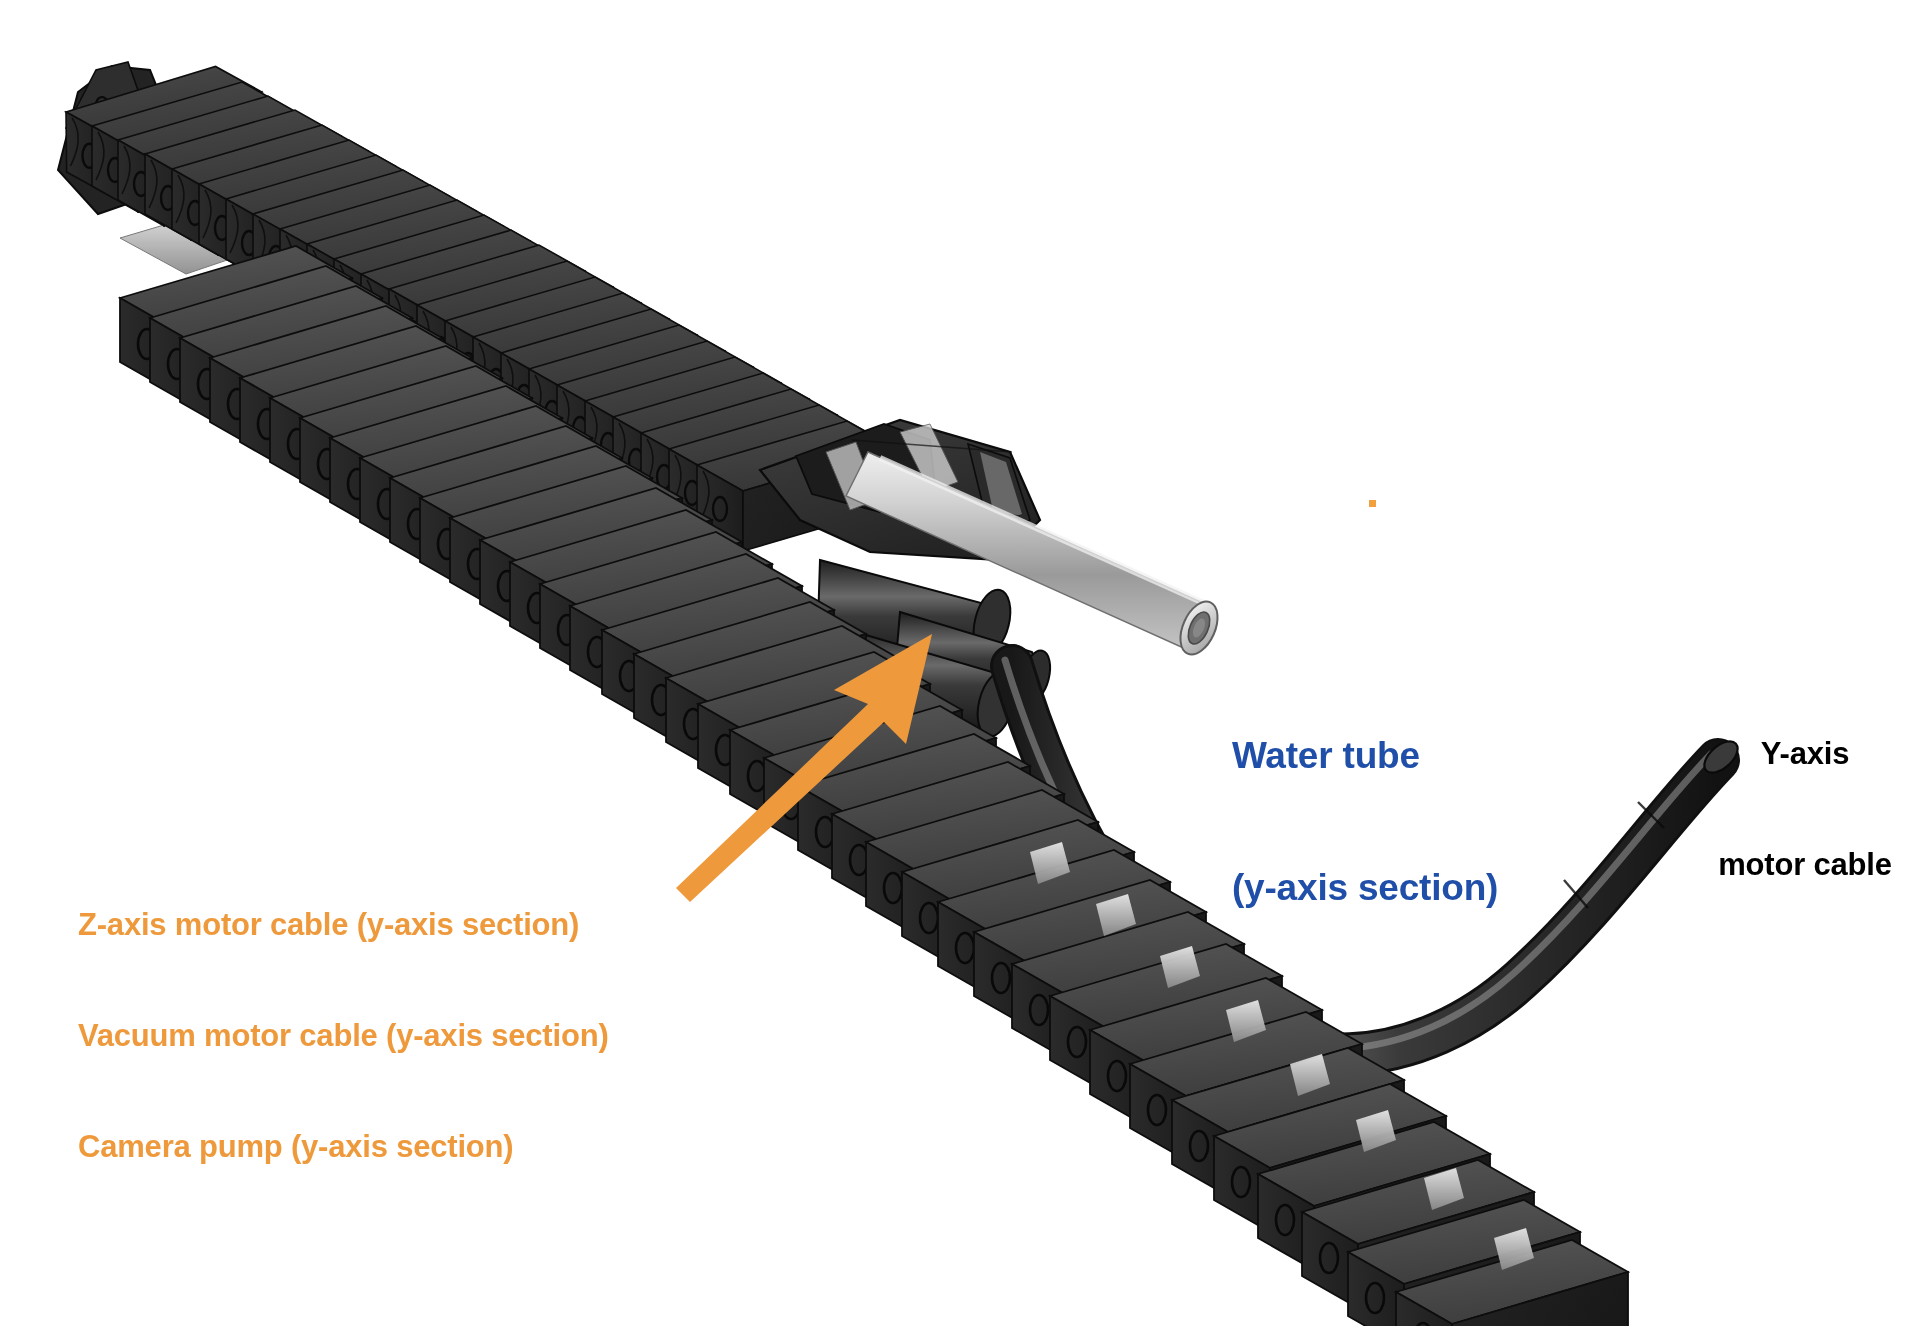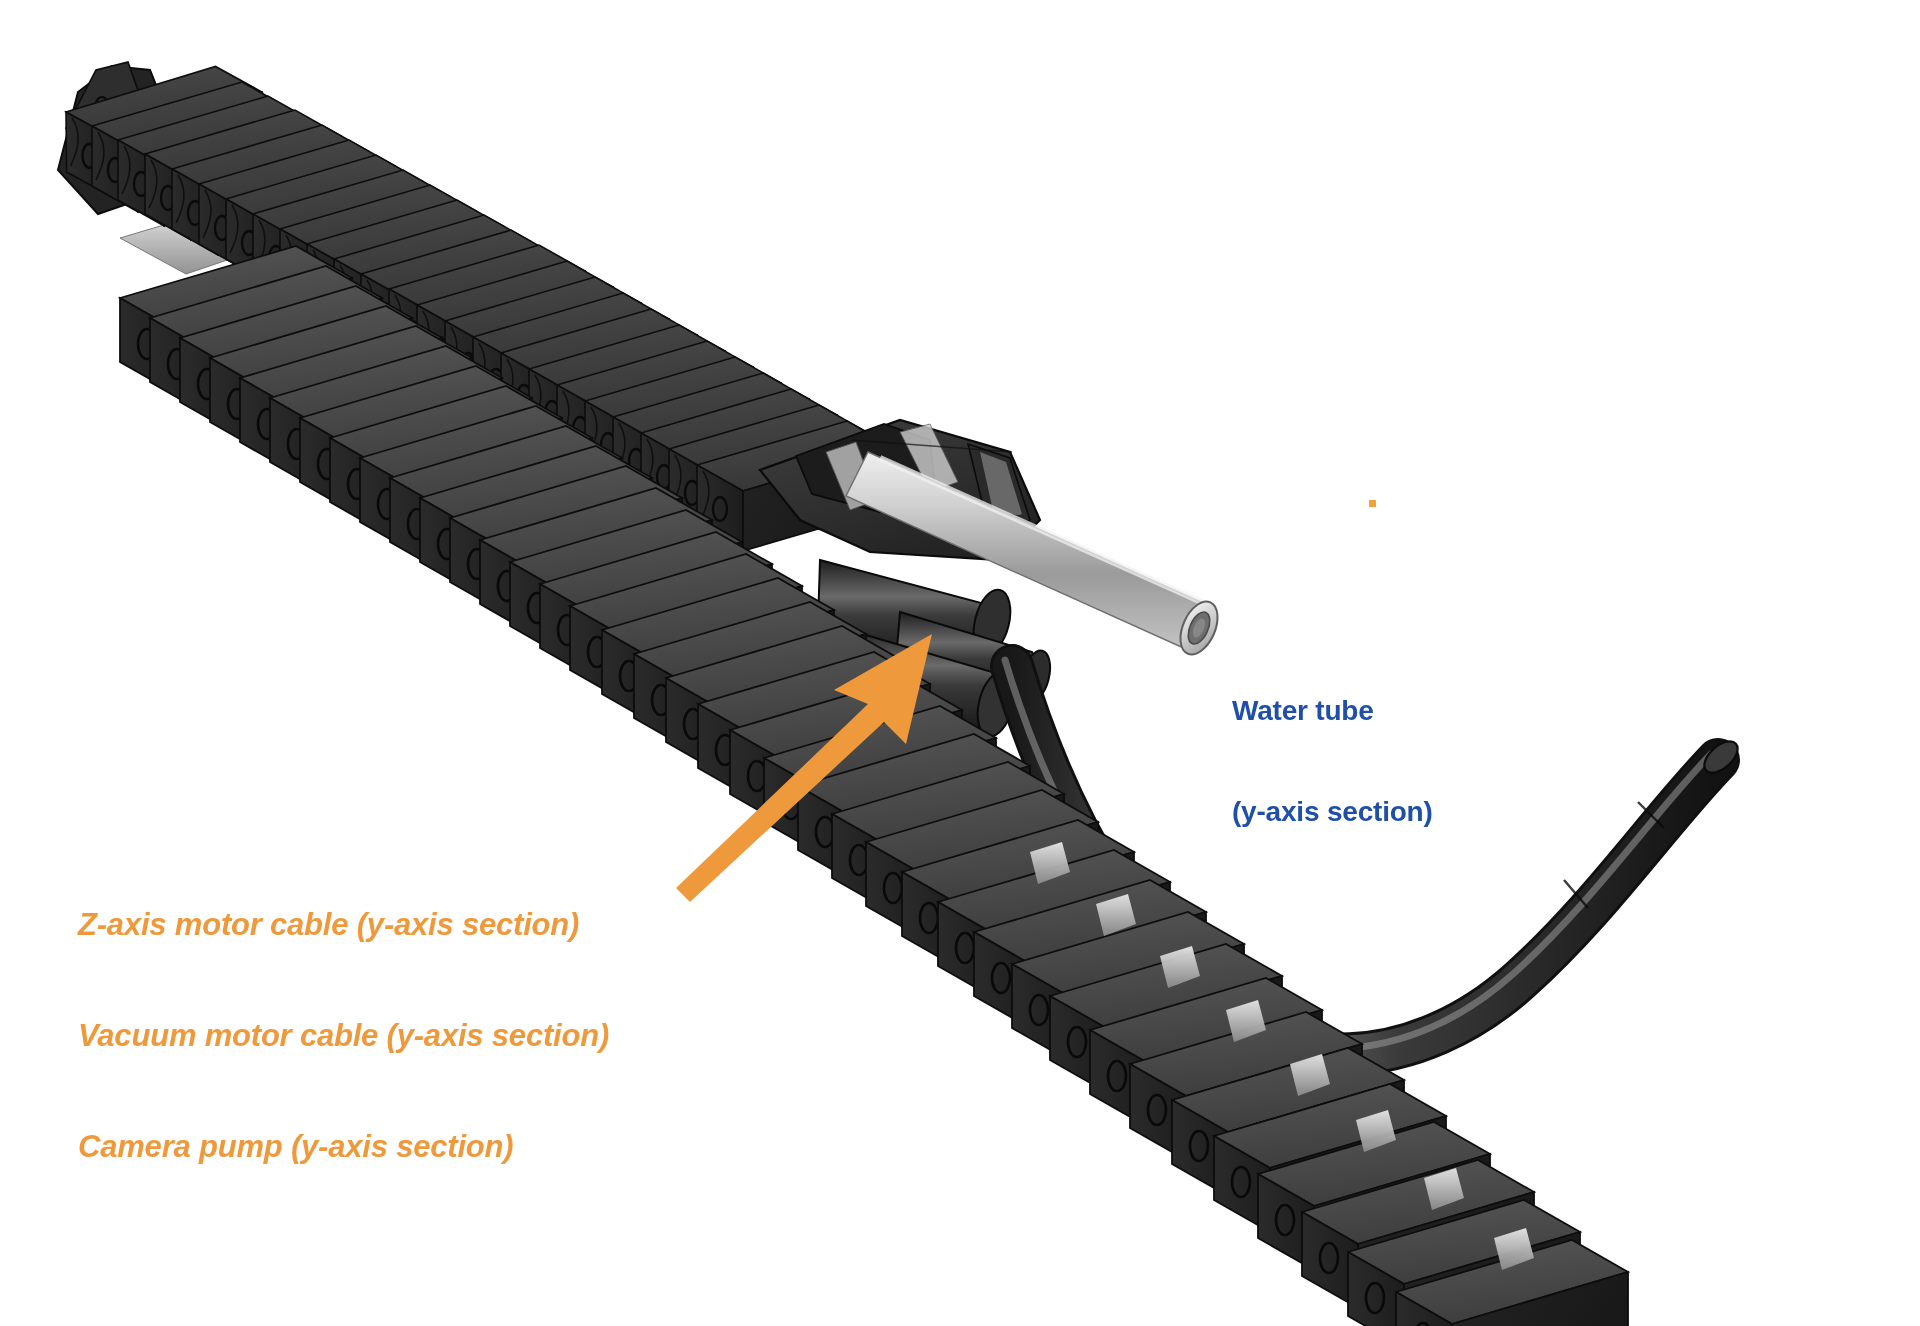--- a/index.html
+++ b/index.html
@@ -27,25 +27,25 @@
     white-space: pre;
     line-height: 1.15;
     letter-spacing: -0.2px;
   }
   #label-cables {
     left: 78px;
     top: 836px;
     font-size: 31px;
     color: #ee9a3c;
   }
-  #label-cables div { margin-bottom: 4px; font-style: italic; }
+  #label-cables div { margin-bottom: 4px; }
   #label-water {
     left: 1232px;
-    top: 631px;
-    font-size: 28px;
+    top: 650px;
+    font-size: 37px;
     color: #1f4fa8;
     text-align: left;
   }
   #label-water div { margin-bottom: 4px; }
   #label-ymotor {
     left: 1700px;
     top: 665px;
     font-size: 31px;
     color: #000000;
     text-align: center;
@@ -285,14 +285,18 @@
     <div>Z-axis motor cable (y-axis section)</div>
     <div>Vacuum motor cable (y-axis section)</div>
     <div>Camera pump (y-axis section)</div>
   </div>
 
   <div class="annot" id="label-water">
     <div>Water tube</div>
     <div>(y-axis section)</div>
   </div>
 
+  <div class="annot" id="label-ymotor">
+    <div>Y-axis</div>
+    <div>motor cable</div>
+  </div>
 
 </div>
 
 </body></html>

